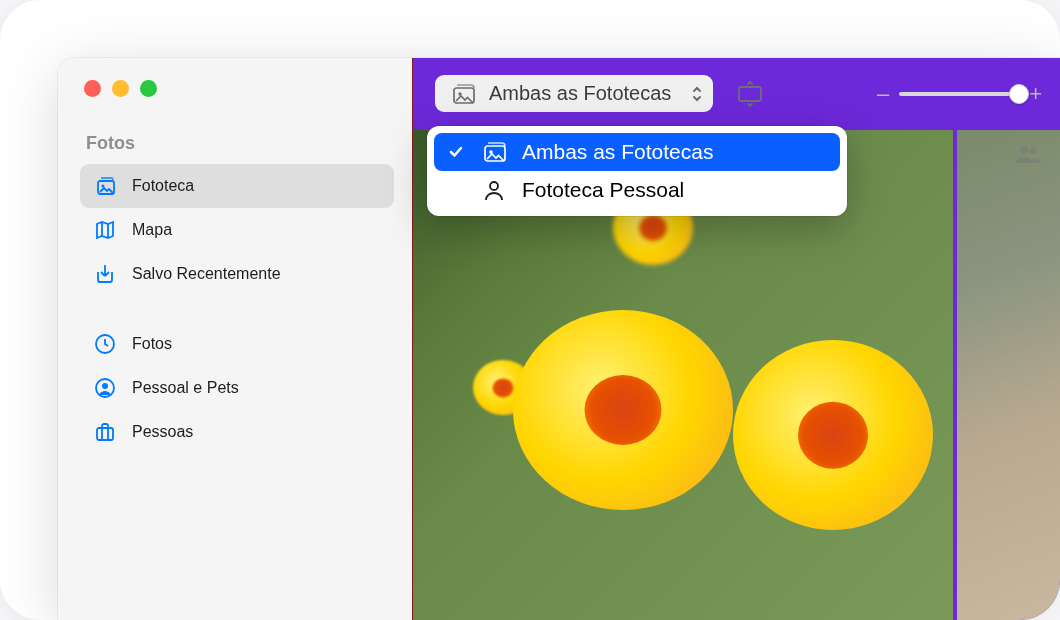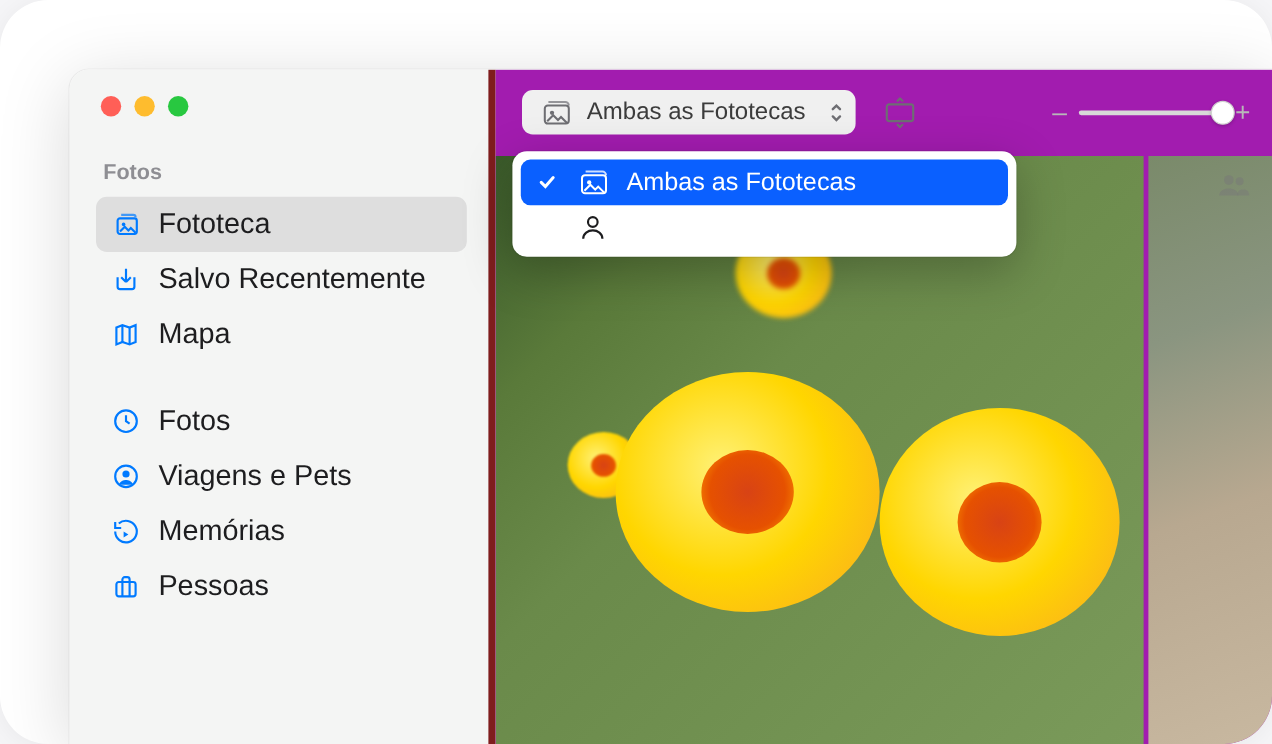--- a/index.html
+++ b/index.html
@@ -37,21 +37,21 @@
       border-radius: 16px 0 0 0;
       box-shadow: 0 10px 60px rgba(0,0,0,0.15), 0 0 0 1px rgba(0,0,0,0.05);
       overflow: hidden;
       display: flex;
     }
     .sidebar {
       width: 355px;
       flex-shrink: 0;
       background: #f4f5f4;
       padding: 22px 18px 12px 22px;
-      border-right: 6px solid #7f1d1d;
+      border-right: 1px solid #7f1d1d;
     }
     .traffic-lights {
       display: flex;
       gap: 11px;
       margin-bottom: 36px;
       margin-left: 4px;
     }
     .tl {
       width: 17px;
       height: 17px;
@@ -66,21 +66,21 @@
       font-weight: 600;
       margin-bottom: 10px;
       padding-left: 6px;
     }
     .nav-item {
       display: flex;
       align-items: center;
       gap: 14px;
       padding: 9px 12px;
       border-radius: 9px;
-      font-size: 24px;
+      font-size: 16px;
       color: #1d1d1f;
       cursor: pointer;
     }
     .nav-item.selected {
       background: #dedede;
     }
     .nav-icon {
       width: 26px;
       height: 26px;
       display: flex;
@@ -93,21 +93,21 @@
       width: 24px;
       height: 24px;
     }
     .section-spacer {
       height: 26px;
     }
     .main {
       flex: 1;
       display: flex;
       flex-direction: column;
-      background: #a21caf;
+      background: #6d28d9;
       position: relative;
     }
     .toolbar {
       height: 72px;
       display: flex;
       align-items: center;
       padding: 0 18px;
       gap: 16px;
       border-bottom: 1px solid transparent;
     }
@@ -282,35 +282,35 @@
             <circle cx="10" cy="12" r="1.5" fill="currentColor" stroke="none"></circle>
             <path d="M7 18l4-4 3 3 2-2 4 4"></path>
           </svg>
         </span>
         <span>Fototeca</span>
       </div>
 
       <div class="nav-item">
         <span class="nav-icon">
           <svg viewBox="0 0 24 24" fill="none" stroke="currentColor" stroke-width="1.8">
+            <path d="M4 6l5-2 6 2 5-2v14l-5 2-6-2-5 2V6z"></path>
+            <path d="M9 4v14M15 6v14"></path>
+          </svg>
+        </span>
+        <span>Mapa</span>
+      </div>
+
+      <div class="nav-item">
+        <span class="nav-icon">
+          <svg viewBox="0 0 24 24" fill="none" stroke="currentColor" stroke-width="1.8">
             <path d="M5 10v8a2 2 0 0 0 2 2h10a2 2 0 0 0 2-2v-8"></path>
             <path d="M12 3v11m0 0l-4-4m4 4l4-4"></path>
           </svg>
         </span>
         <span>Salvo Recentemente</span>
-      </div>
-
-      <div class="nav-item">
-        <span class="nav-icon">
-          <svg viewBox="0 0 24 24" fill="none" stroke="currentColor" stroke-width="1.8">
-            <path d="M4 6l5-2 6 2 5-2v14l-5 2-6-2-5 2V6z"></path>
-            <path d="M9 4v14M15 6v14"></path>
-          </svg>
-        </span>
-        <span>Mapa</span>
       </div>
 
       <div class="section-spacer"></div>
 
 
       <div class="nav-item">
         <span class="nav-icon">
           <svg viewBox="0 0 24 24" fill="none" stroke="currentColor" stroke-width="1.8">
             <circle cx="12" cy="12" r="9"></circle>
             <path d="M12 7v5l3 2"></path>
@@ -320,33 +320,23 @@
       </div>
 
       <div class="nav-item">
         <span class="nav-icon">
           <svg viewBox="0 0 24 24" fill="none" stroke="currentColor" stroke-width="1.8">
             <circle cx="12" cy="12" r="9"></circle>
             <circle cx="12" cy="10" r="3" fill="currentColor" stroke="none"></circle>
             <path d="M6 19c1-3 4-4 6-4s5 1 6 4" fill="currentColor" stroke="none"></path>
           </svg>
         </span>
-        <span>Viagens e Pets</span>
-      </div>
-
-      <div class="nav-item">
-        <span class="nav-icon">
-          <svg viewBox="0 0 24 24" fill="none" stroke="currentColor" stroke-width="1.8">
-            <path d="M3 12a9 9 0 1 0 3-6.7"></path>
-            <path d="M3 4v5h5"></path>
-            <path d="M10 12l4 2.5L10 17v-5z" fill="currentColor" stroke="none"></path>
-          </svg>
-        </span>
-        <span>Memórias</span>
-      </div>
+        <span>Pessoal e Pets</span>
+      </div>
+
 
       <div class="nav-item">
         <span class="nav-icon">
           <svg viewBox="0 0 24 24" fill="none" stroke="currentColor" stroke-width="1.8">
             <rect x="4" y="8" width="16" height="12" rx="2"></rect>
             <path d="M9 8V6a2 2 0 0 1 2-2h2a2 2 0 0 1 2 2v2"></path>
             <path d="M9 8v12M15 8v12"></path>
           </svg>
         </span>
         <span>Pessoas</span>
@@ -438,19 +428,20 @@
         </div>
 
         <div class="dropdown-item">
           <span class="check-slot"></span>
           <span class="dd-icon">
             <svg width="22" height="22" viewBox="0 0 22 22" fill="none" stroke="currentColor" stroke-width="1.8">
               <circle cx="11" cy="7" r="4"></circle>
               <path d="M3 21c0-4.5 4-7 8-7s8 2.5 8 7"></path>
             </svg>
           </span>
+          <span>Fototeca Pessoal</span>
         </div>
 
       </div>
 
     </div>
   </div>
 </div>
 
 </body></html>

